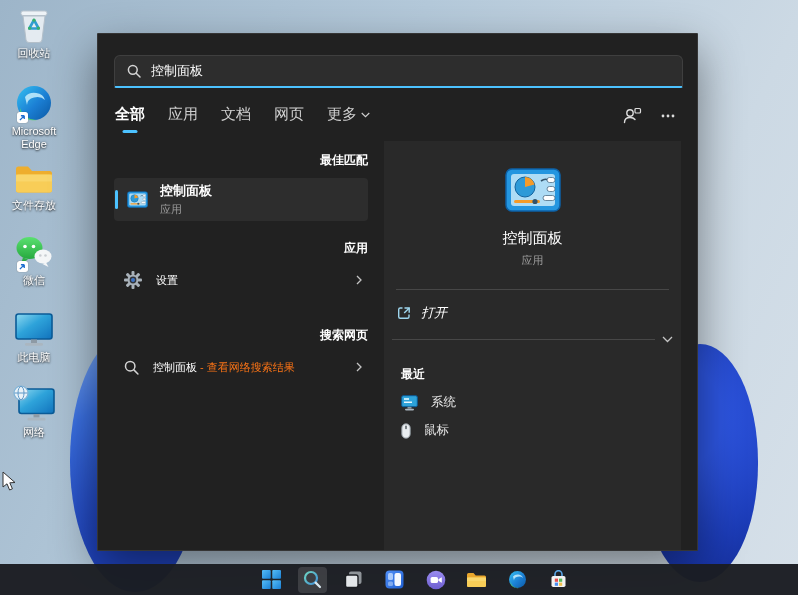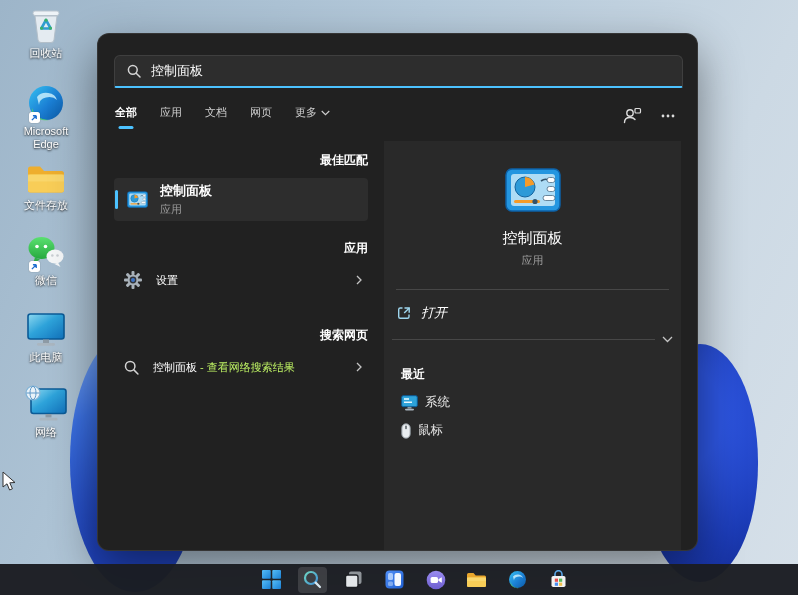--- a/index.html
+++ b/index.html
@@ -16,43 +16,43 @@
     left:70px; top:330px; width:130px; height:262px;
     background:radial-gradient(circle at 88% 88%, #1f42bb 35%, #3a6fe0 68%, #86b4f6 100%);
     border-radius:64px / 130px;
   }
   .bloom-right {
     left:642px; top:344px; width:116px; height:238px;
     background:radial-gradient(circle at 20% 30%, #2d55e0 30%, #1c3cb8 70%, #142c94 100%);
     border-radius:58px / 118px;
   }
   
-  .dicon { position:absolute; left:16px; width:60px; z-index:2;
+  .dicon { position:absolute; left:4px; width:60px; z-index:2;
     display:flex; flex-direction:column; align-items:center; cursor:default; }
   .dicon .ic { height:40px; display:flex; align-items:flex-end; justify-content:center; position:relative; }
   .dicon .lbl {
     margin-top:3px; font-size:11px; line-height:13px; color:#fff; text-align:center;
     text-shadow:0 1px 2px rgba(0,0,0,.75), 0 0 3px rgba(0,0,0,.4); max-width:58px;
   }
   .badge { position:absolute; left:2px; bottom:-1px; width:11px; height:11px; background:#fff;
     border-radius:2.5px; box-shadow:0 0 1px rgba(0,0,0,.5); display:flex; align-items:center; justify-content:center; }
   
   .panel {
     position:absolute; left:97px; top:33px; width:601px; height:518px; z-index:5;
-    background:#212121; border:1px solid rgba(255,255,255,.09); border-radius:12px;
+    background:#212121; border:1px solid rgba(255,255,255,.09); border-radius:1px;
     box-shadow:0 18px 45px rgba(0,0,0,.45); overflow:hidden;
   }
   .s-input {
     position:absolute; left:16px; top:21px; width:569px; height:33px;
     background:#2d2d2d; border:1px solid #3f3f3f; border-bottom:2px solid #4cc2ff;
     border-radius:6px 6px 2px 2px; display:flex; align-items:center; padding-left:12px;
   }
   .s-input .q { margin-left:10px; font-size:13px; color:#fff; }
   .tabs { position:absolute; left:17px; top:71px; display:flex; gap:23px; }
-  .tab { position:relative; font-size:11px; color:#cfcfcf; padding-bottom:9px; cursor:default;
+  .tab { position:relative; font-size:15px; color:#cfcfcf; padding-bottom:9px; cursor:default;
     display:flex; align-items:center; gap:4px; }
   .tab.active { color:#fff; font-weight:bold; }
   .tab.active::after { content:""; position:absolute; left:50%; transform:translateX(-50%);
     bottom:0; width:15px; height:3px; border-radius:2px; background:#4cc2ff; }
   .hdr-icons { position:absolute; right:22px; top:73px; display:flex; gap:19px; align-items:center; }
   
   .left-col { position:absolute; left:0; top:107px; width:286px; bottom:0; padding:0 16px; }
   .sec-h { font-size:12px; font-weight:bold; color:#fff;text-align:right; }
   .h1 { margin-top:11px; }
   .h2 { margin-top:19px; }
@@ -60,39 +60,39 @@
   .bm-item { position:relative; margin-top:9px; height:43px; background:#2d2d2d; border-radius:4px;
     display:flex; align-items:center; padding-left:13px; }
   .bm-item::before { content:""; position:absolute; left:1px; top:12px; width:3px; height:19px;
     border-radius:2px; background:#4cc2ff; }
   .bm-text { margin-left:12px; }
   .bm-title { font-size:13px; font-weight:bold; color:#fff; }
   .bm-sub { font-size:11px; color:#9c9c9c; margin-top:2px; }
   .row { position:relative; margin-top:6px; height:34px; display:flex; align-items:center;
     padding:0 10px 0 10px; border-radius:4px; }
   .row .rl { margin-left:14px; font-size:11px; color:#fff; }
-  .row .dim { color:#bef264; }
+  .row .dim { color:#f97316; }
   .row .chev { position:absolute; right:6px; top:50%; transform:translateY(-50%); }
   
   .pane { position:absolute; left:286px; top:107px; width:297px; bottom:0; background:#292929;
     display:flex; flex-direction:column; align-items:center; }
   .pane .big-ic { margin-top:27px; }
   .pv-title { margin-top:17px; font-size:15px; color:#fff; }
   .pv-sub { margin-top:5px; font-size:11px; color:#9c9c9c; }
   .divider { width:273px; border-top:1px solid rgba(255,255,255,.14); }
   .d1 { margin-top:21px; }
   .open-row { width:100%; padding:0 13px; height:36px; margin-top:5px;
     display:flex; align-items:center;font-style:italic; }
   .open-row .ol { margin-left:10px; font-size:13px; color:#fff; }
   .div2 { width:281px; margin-top:5px; display:flex; align-items:center; }
   .div2 .line { flex:1; border-top:1px solid rgba(255,255,255,.14); }
   .div2 .dchev { margin-left:7px; display:flex; }
   .recent-h { align-self:flex-start; padding-left:17px; margin-top:23px; }
   .recent-row { align-self:flex-start; padding-left:17px; margin-top:11px;
-    display:flex; align-items:center; gap:7px; }
+    display:flex; align-items:center; gap:13px; }
   .recent-row .rll { font-size:12.5px; color:#eaeaea; }
   
   .cursor { position:absolute; left:2px; top:471px; z-index:9; }
   
   .taskbar { position:absolute; left:0; right:0; bottom:0; height:31px; z-index:8;
     background:rgba(27,29,34,.97); }
   .tb-icons { position:absolute; left:50%; top:0; height:100%;
     transform:translateX(calc(-50% + 16px)); display:flex; align-items:center; gap:12px; }
   .tb-btn { width:29px; height:26px; border-radius:4px; display:flex; align-items:center; justify-content:center; }
   .tb-btn.active { background:rgba(255,255,255,.13); }

